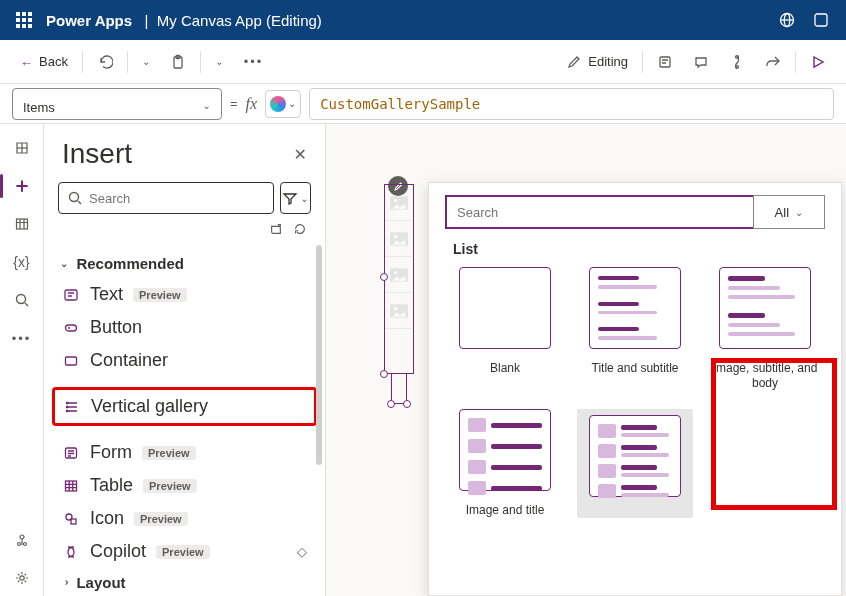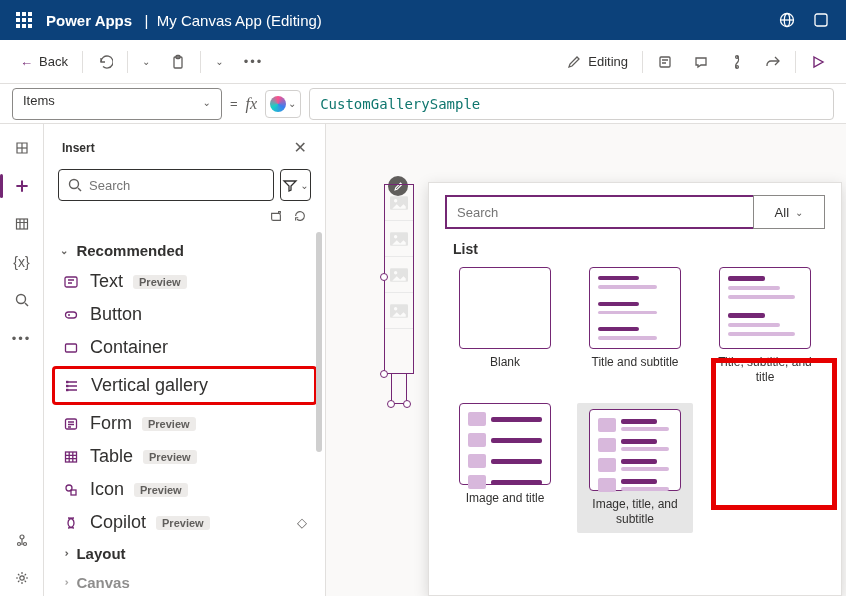--- a/index.html
+++ b/index.html
@@ -19,38 +19,38 @@
   .cmdbar { height: 44px; border-bottom: 1px solid #e1dfdd; display: flex; align-items: center; padding: 0 12px; gap: 4px; }
   .cmdbtn { display: flex; align-items: center; gap: 6px; padding: 4px 8px; height: 32px; border-radius: 4px; cursor: pointer; background:#fff; }
   .cmd-sep { width: 1px; height: 22px; background: #e1dfdd; margin: 0 2px; }
   .chev { font-size: 10px; color:#605e5c; }
   .cmd-spacer { flex: 1; }
   .arrow-purple { color:#742774; }
   svg.ic { width:16px; height:16px; }
 
   
   .formulabar { height: 40px; display:flex; align-items:center; padding: 4px 12px; gap: 8px; border-bottom:1px solid #e1dfdd;}
-  .propdd { width: 210px; height: 32px; border:1px solid #8a8886; border-radius: 4px; display:flex; align-items:flex-end; padding:11px 10px; justify-content:space-between; cursor:pointer;}
+  .propdd { width: 210px; height: 32px; border:1px solid #8a8886; border-radius: 4px; display:flex; align-items:flex-start; padding:11px 10px; justify-content:space-between; cursor:pointer;}
   .eq { color:#605e5c; }
   .fx { font-style: italic; font-family: 'Times New Roman', serif; font-size:16px; color:#605e5c; }
   .ai-pill { width:36px; height:28px; border:1px solid #d2d0ce; border-radius:4px; display:flex; align-items:center; justify-content:center; gap:2px; }
   .ai-dot { width:16px;height:16px;border-radius:50%;background:conic-gradient(#ff4f8b,#3b7ff0,#16d1c5,#ff4f8b);}
-  .formula-input { flex:1; height:32px; border:1px solid #d2d0ce; border-radius:4px; padding:0 10px; font-family: Consolas, monospace; font-size:14px; color:#0f766e; outline:none;}
+  .formula-input { flex:1; height:32px; border:1px solid #d2d0ce; border-radius:4px; padding:0 10px; font-family: Consolas, monospace; font-size:14px; color:#a16207; outline:none;}
 
   
   .main { display:flex; height: calc(596px - 40px - 44px - 40px); }
   .leftrail { width:44px; border-right:1px solid #e1dfdd; display:flex; flex-direction:column; align-items:center; padding-top:6px; gap:2px;}
   .rail-btn { width:40px; height:36px; display:flex; align-items:center; justify-content:center; cursor:pointer; border-radius:4px; color:#605e5c; }
   .rail-btn.active { position:relative; color:#742774; }
   .rail-btn.active::before { content:""; position:absolute; left:-2px; top:6px; bottom:6px; width:3px; background:#742774; border-radius:2px;}
   .rail-spacer { flex:1; }
 
   .insertpane { width:282px; border-right:1px solid #e1dfdd; display:flex; flex-direction:column; }
   .insert-header { display:flex; align-items:center; justify-content:space-between; padding:14px 18px 6px 18px;}
-  .insert-title { font-size:12px; font-weight:700; }
+  .insert-title { font-size:28px; font-weight:400; }
   .close-x { cursor:pointer; font-size:16px; color:#605e5c;}
   .search-row { padding: 6px 14px; display:flex; gap:6px; align-items:center;}
   .searchbox { flex:1; height:32px; border:1px solid #323130; border-radius:4px; display:flex; align-items:center; padding:0 8px; gap:6px; }
   .searchbox input { border:none; outline:none; flex:1; font-size:13px; }
   .filterbtn { height:32px; width:46px; border:1px solid #323130; border-radius:4px; display:flex; align-items:center; justify-content:center; gap:2px; cursor:pointer;}
   .tiny-row { display:flex; justify-content:flex-end; padding: 2px 18px 6px; gap:10px; color:#605e5c;}
   .tree { padding: 4px 10px 10px 10px; position:relative; }
   .tree-scroll { position:absolute; right:3px; top:0; width:6px; height:220px; background:#cfcfcf; border-radius:3px;}
   .group-head { display:flex; align-items:center; gap:8px; padding:6px 6px; font-weight:600; font-size:15px; cursor:pointer;}
   .item { display:flex; align-items:center; gap:10px; padding:6px 8px 6px 8px; cursor:pointer; border-radius:2px;}
@@ -63,21 +63,21 @@
   
   .canvascol { flex:1; background:#faf9f8; position:relative; overflow:hidden;}
 
   .layoutpanel { position:absolute; left:102px; right:4px; top:58px; bottom:0; background:#fff; border:1px solid #e1dfdd; box-shadow:0 4px 14px rgba(0,0,0,.15); padding:12px 16px; overflow:hidden;}
   .lp-search-row{ display:flex; gap:0; margin-bottom:12px;}
   .lp-search{ flex:1; height:34px; border:2px solid #742774; border-right:none; display:flex; align-items:center; padding:0 10px;}
   .lp-search input{ border:none; outline:none; width:100%; font-size:13px;}
   .lp-all{ width:72px; height:34px; border:1px solid #8a8886; display:flex; align-items:center; justify-content:center; gap:6px; cursor:pointer;}
   .lp-heading{ font-weight:600; font-size:14px; margin:6px 0 10px 8px;}
   .lp-grid{ display:grid; grid-template-columns:repeat(3,1fr); gap:18px 14px; padding:0 2px;}
-  .lp-card{ display:flex; flex-direction:column; align-items:center; gap:6px; cursor:pointer;}
+  .lp-card{ display:flex; flex-direction:column; align-items:center; gap:12px; cursor:pointer;}
   .thumb{ width:92px; height:82px; border:1.5px solid #742774; border-radius:4px; background:#fff; padding:8px; display:flex; flex-direction:column; gap:5px;}
   .tline{ height:4px; border-radius:2px; background:#d8b8dc;}
   .tline.bold{ background:#742774; height:5px;}
   .timg{ width:18px; height:14px; background:#d8b8dc; border-radius:2px; }
   .trow{ display:flex; gap:5px; align-items:center;}
   .tcol{ display:flex; flex-direction:column; gap:3px; flex:1;}
   .lp-label{ font-size:12px; text-align:center; line-height:1.25; max-width:110px;}
   .lp-card.selected{ background:#e6e6e6; padding:6px; border-radius:2px;}
   .sel-hl{ position:absolute; border:5px solid #e60000; pointer-events:none;}
 
@@ -320,21 +320,21 @@
 
       <div class="item">
         <span class="ico">
             <svg width="16" height="16" viewBox="0 0 16 16" fill="none" stroke="#742774" stroke-width="1.3">
               <rect x="2.5" y="4" width="11" height="8" rx="1"></rect>
             </svg>
           </span>
         <span class="lbl">Container</span>
       </div>
 
-      <div class="item hl-red" style="margin:2px -2px;">
+      <div class="item hl-red" style="margin:10px -2px;">
         <span class="ico">
             <svg width="16" height="16" viewBox="0 0 16 16" fill="none" stroke="#742774" stroke-width="1.3">
               <path d="M3 4h10M3 8h10M3 12h10"></path>
               <rect x="2" y="2.8" width="2.4" height="2.4" fill="#742774" stroke="none"></rect>
               <rect x="2" y="6.8" width="2.4" height="2.4" fill="#742774" stroke="none"></rect>
               <rect x="2" y="10.8" width="2.4" height="2.4" fill="#742774" stroke="none"></rect>
             </svg>
           </span>
         <span class="lbl">Vertical gallery</span>
       </div>
@@ -476,21 +476,21 @@
         <div class="lp-card">
           <div class="thumb">
             <div class="tline bold" style="width:50%"></div>
               <div class="tline" style="width:70%"></div>
               <div class="tline" style="width:90%"></div>
             <div style="height:4px"></div>
             <div class="tline bold" style="width:50%"></div>
               <div class="tline" style="width:70%"></div>
               <div class="tline" style="width:90%"></div>
           </div>
-          <div class="lp-label">Title, subtitle, and title</div>
+          <div class="lp-label">Image, subtitle, and body</div>
         </div>
         <div class="lp-card">
           <div class="thumb" style="gap:7px;">
             <div class="trow">
                 <div class="timg"></div>
                 <div class="tline bold" style="flex:1;"></div>
               </div>
             <div class="trow">
                 <div class="timg"></div>
                 <div class="tline bold" style="flex:1;"></div>
@@ -530,21 +530,20 @@
                 </div>
               </div>
             <div class="trow">
                 <div class="timg"></div>
                 <div class="tcol">
                   <div class="tline bold" style="width:70%"></div>
                   <div class="tline" style="width:95%"></div>
                 </div>
               </div>
           </div>
-          <div class="lp-label">Image, title, and subtitle</div>
         </div>
       </div>
 
       <div class="sel-hl" style="left:282px; top:175px; width:126px; height:152px;"></div>
     </div>
 
   </div>
 </div>
 
 </body></html>

